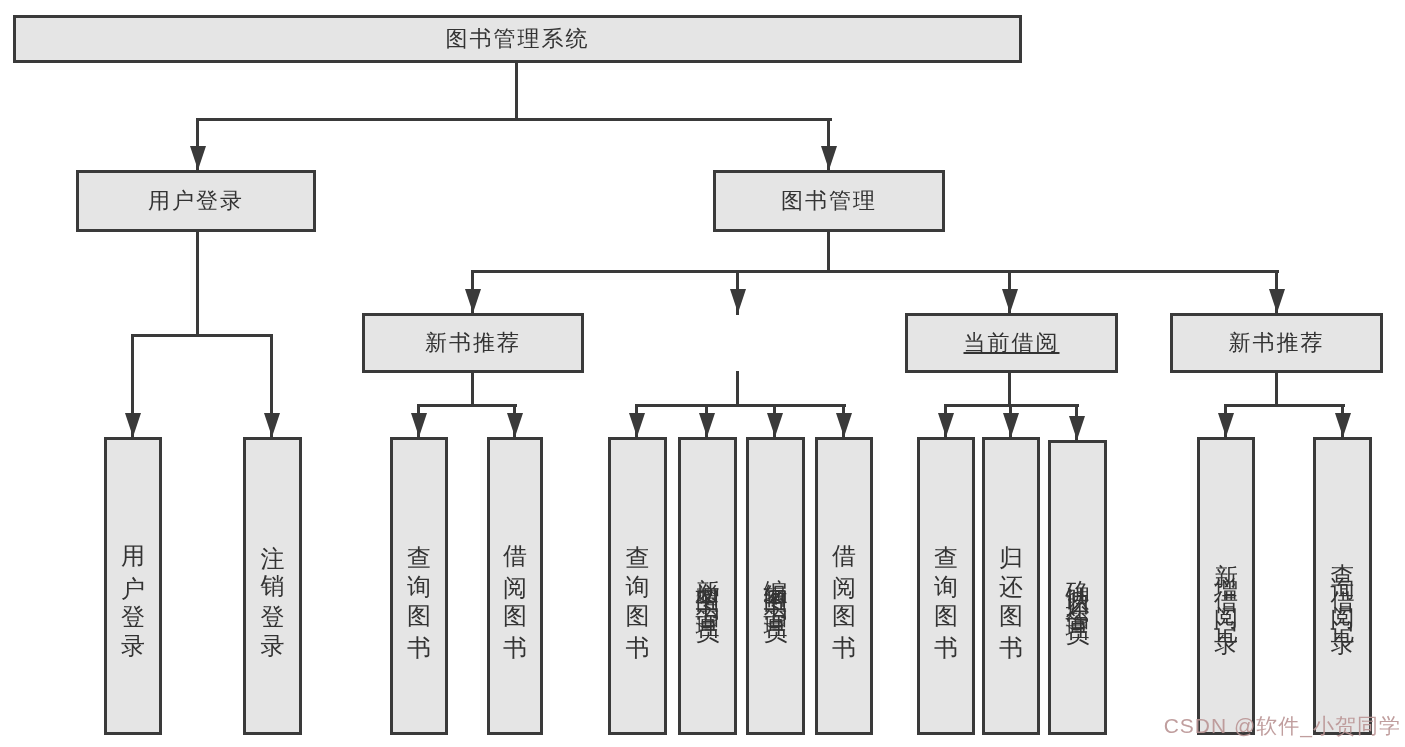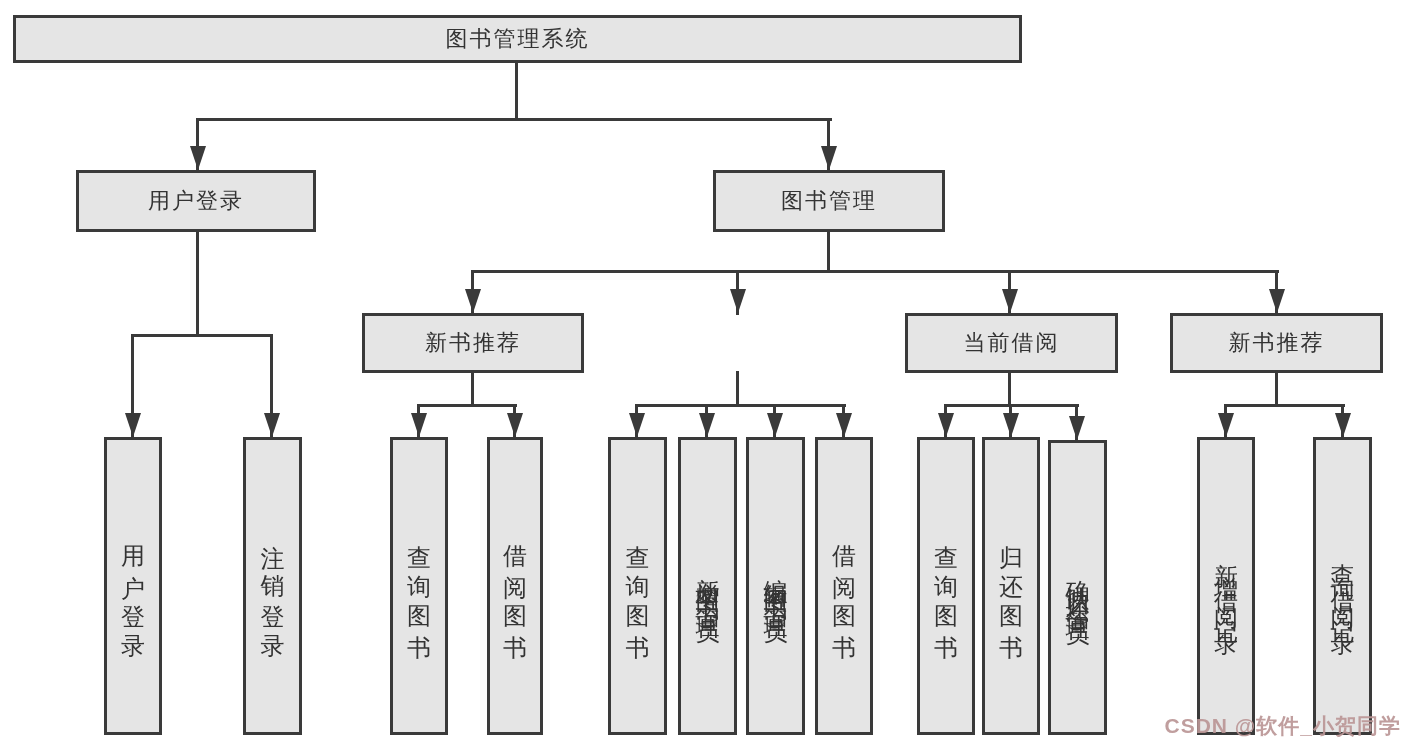--- a/index.html
+++ b/index.html
@@ -17,21 +17,21 @@
   .node{position:absolute;background:#e5e5e5;border:3px solid #3a3a3a;box-sizing:border-box;
         display:flex;align-items:center;justify-content:center;z-index:2;
         color:#333333;font-size:22px;letter-spacing:2px;white-space:nowrap;}
   .vbox{letter-spacing:0;}
   .vtext{writing-mode:vertical-lr;text-orientation:mixed;line-height:1;font-size:24px;color:#333333;}
   .ls-wide{letter-spacing:30px;}
   .ls-mid{letter-spacing:14px;}
   .ls-tight{letter-spacing:6px;}
   
   .watermark{position:absolute;right:4px;top:712px;z-index:5;font-size:21px;
-             color:rgba(187,150,150,0.92);letter-spacing:1px;white-space:nowrap;font-weight:bold;}
+             color:rgba(187,150,150,0.92);letter-spacing:1px;white-space:nowrap;}
 </style>
 </head>
 <body>
 
 <div id="canvas">
 
   <div class="vl" style="left:515px;top:61px;height:59px;"></div>
   <div class="hl" style="left:196px;top:118px;width:636px;"></div>
   <div class="vl" style="left:196px;top:118px;height:54px;"></div>
   <div class="vl" style="left:827px;top:118px;height:54px;"></div>
@@ -92,21 +92,21 @@
 
   <div class="node" style="left:13px;top:15px;width:1009px;height:48px;">图书管理系统</div>
 
   <div class="node" style="left:76px;top:170px;width:240px;height:62px;">用户登录</div>
 
   <div class="node" style="left:713px;top:170px;width:232px;height:62px;">图书管理</div>
 
   <div class="node" style="left:362px;top:313px;width:222px;height:60px;">新书推荐</div>
 
 
-  <div class="node" style="left:905px;top:313px;width:213px;height:60px;">当前借阅</div>
+  <div class="node" style="left:905px;top:313px;width:213px;height:60px;text-decoration:underline;">当前借阅</div>
 
   <div class="node" style="left:1170px;top:313px;width:213px;height:60px;">新书推荐</div>
 
   <div class="node vbox" style="left:104px;top:437px;width:58px;height:298px;">
     <span class="vtext ls-wide">用户登录</span>
   </div>
   <div class="node vbox" style="left:243px;top:437px;width:59px;height:298px;">
     <span class="vtext ls-wide">注销登录</span>
   </div>
 

